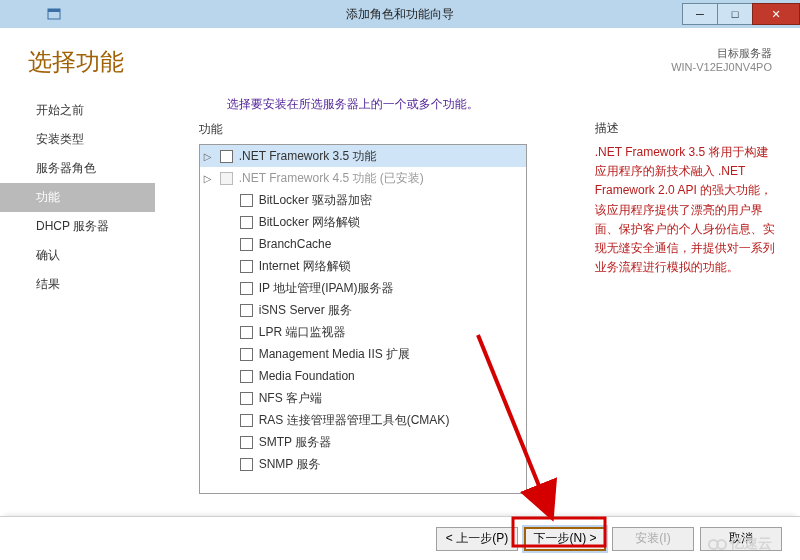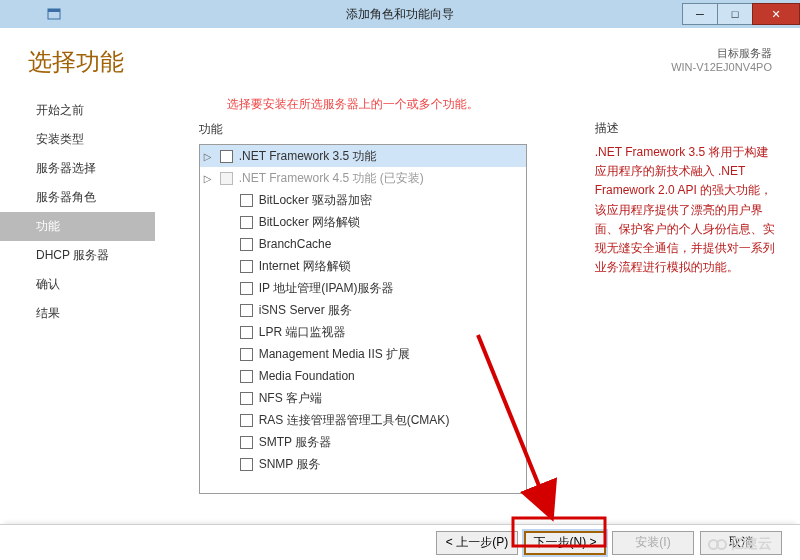--- a/index.html
+++ b/index.html
@@ -13,34 +13,34 @@
   .content { position: absolute; top: 28px; bottom: 0; left: 0; right: 0; background: #fff; }
   .header-row { padding: 18px 28px 8px 28px; display: flex; }
   .page-title { font-size: 24px; color: #a16207; font-weight: 400; flex: 1; }
   .target { text-align: right; font-size: 11px; color: #888; }
   .target .line1 { color: #555; }
   .body-row { display: flex; padding: 0 0 0 0; gap: 44px; }
   .sidebar { width: 172px; padding: 10px 0; }
   .sidebar-item { padding: 6px 0 6px 36px; font-size: 12px; color: #333; cursor: pointer; white-space: nowrap; }
   .sidebar-item.active { background: #bababa; color: #fff; }
   .main-col { width: 358px; }
-  .intro { font-size: 12px; color: #ef4444; margin: 10px 0 8px 28px; }
+  .intro { font-size: 12px; color: #4c1d95; margin: 10px 0 8px 28px; }
   .col-label { font-size: 12px; color: #333; margin: 4px 0 6px 0; }
   .listbox { border: 1px solid #9c9c9c; width: 328px; height: 350px; background: #fff; position: relative; overflow: hidden; }
   .listbox-inner { overflow-y: scroll; height: 100%; }
   .row { display: flex; align-items: center; height: 22px; padding-left: 4px; gap: 6px; font-size: 12px; color: #333; white-space: nowrap; }
   .row.sel { background: #cfe4f7; }
   .row.disabled { color: #999; }
   .expander { width: 10px; font-size: 10px; color: #666; }
   .checkbox { width: 13px; height: 13px; border: 1px solid #6f6f6f; background: #fff; flex-shrink: 0; }
   .row.disabled .checkbox { border-color: #bbb; background: #f4f4f4; }
   .indent1 { padding-left: 24px; }
   .desc-col { padding: 0 20px 0 24px; width: 250px; }
   .desc-text { font-size: 12px; color: #b91c1c; line-height: 1.6; }
-  .footer { position: absolute; bottom: 0; left: 0; right: 0; border-top: 1px solid #d0d0d0; height: 36px; display: flex; align-items: center; justify-content: flex-end; padding-right: 18px; gap: 6px; background: #fff; box-shadow: 0 -4px 6px -4px rgba(0,0,0,0.15); }
+  .footer { position: absolute; bottom: 0; left: 0; right: 0; border-top: 1px solid #d0d0d0; height: 44px; display: flex; align-items: center; justify-content: flex-end; padding-right: 18px; gap: 6px; background: #fff; box-shadow: 0 -4px 6px -4px rgba(0,0,0,0.15); }
   .btn { min-width: 82px; height: 24px; border: 1px solid #a0a0a0; background: #efefef; font-size: 12px; display: flex; align-items: center; justify-content: center; cursor: pointer; }
   .btn.disabled { color: #aaa; cursor: default; }
   .btn.highlight { border: 2px solid #a16207; box-shadow: 0 0 0 2px rgba(42,111,201,0.3); }
   
   .arrow-ann { position: absolute; z-index: 50; pointer-events: none; }
   .watermark { position:absolute; right:28px; bottom:7px; color:#d5d5d5; font-size:14px; font-weight:bold; display:flex; align-items:center; gap:3px; z-index:5; }
   .watermark .circ{ width:11px;height:11px;border:2px solid #d5d5d5;border-radius:50%;display:inline-block;}
 </style>
 </head>
 <body>
@@ -66,21 +66,20 @@
     <div class="target">
       <div class="line1">目标服务器</div>
       <div>WIN-V12EJ0NV4PO</div>
     </div>
   </div>
 
   <div class="body-row">
     <div class="sidebar" id="sidebar">
         <div class="sidebar-item">开始之前</div>
         <div class="sidebar-item">安装类型</div>
-        <div class="sidebar-item">服务器选择</div>
         <div class="sidebar-item">服务器角色</div>
         <div class="sidebar-item active">功能</div>
         <div class="sidebar-item">DHCP 服务器</div>
         <div class="sidebar-item">确认</div>
         <div class="sidebar-item">结果</div>
       </div>
 
     <div class="main-col">
       <div class="intro">选择要安装在所选服务器上的一个或多个功能。</div>
       <div class="col-label">功能</div>

